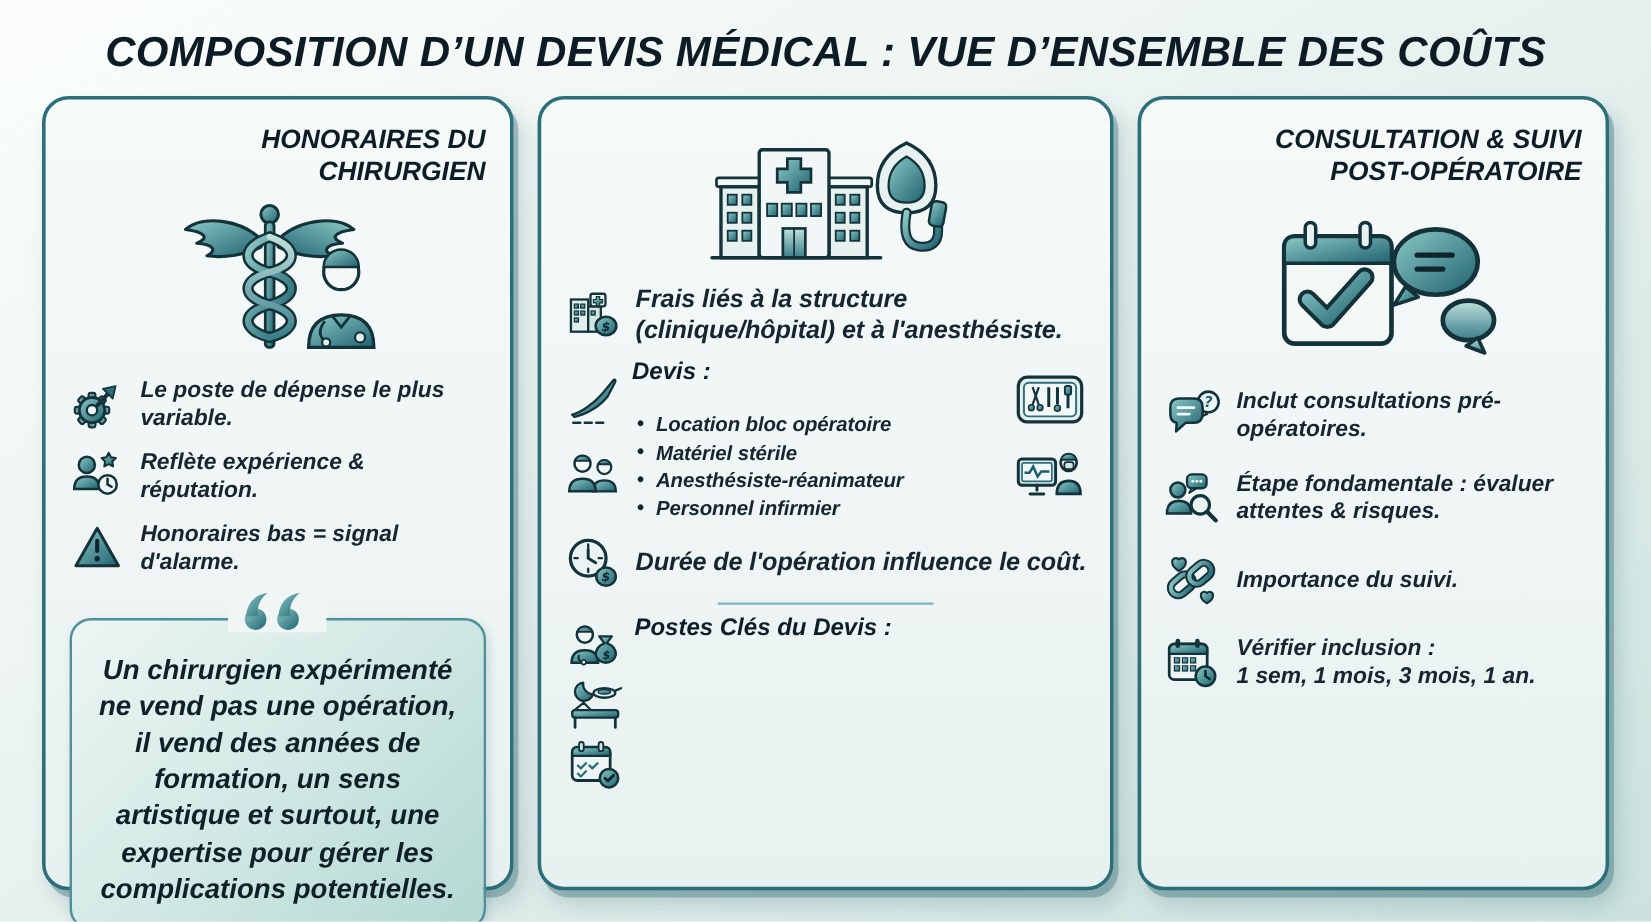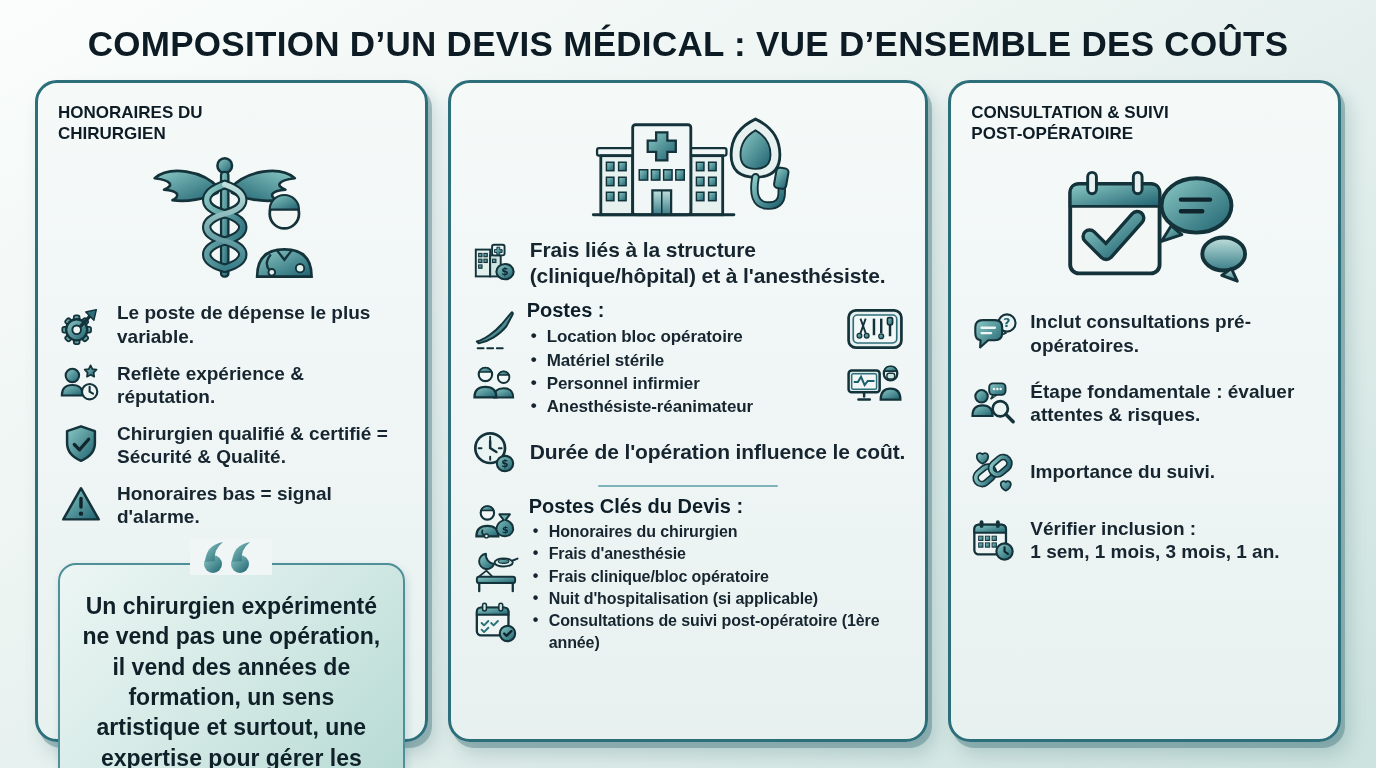--- a/index.html
+++ b/index.html
@@ -2,51 +2,51 @@
 <html><head>
 <meta charset="utf-8">
 <style>
   * { margin:0; padding:0; box-sizing:border-box; }
   html,body { width:1376px; height:768px; overflow:hidden; }
   body {
     font-family:"Liberation Sans", sans-serif;
     background:linear-gradient(150deg,#fafdfc 0%, #eef5f3 35%, #dcebe8 70%, #cbe2de 100%);
     color:#14242e;
   }
-  .page { width:1376px; height:768px; position:relative; }
+  .page { width:1376px; height:768px; position:relative;font-style:italic; }
   .title {
     text-align:center; padding-top:24px;
     font-size:35px; font-weight:800; letter-spacing:.3px; color:#0d1b24;
   }
   .cards { display:flex; gap:20px; padding:0 35px; margin-top:16px; height:662px; }
   .card {
     flex:1 1 0; position:relative;
     background:linear-gradient(180deg,#f5faf9 0%, #eef5f4 60%, #e7f1ef 100%);
     border:3px solid #2d6e7b; border-radius:22px;
     box-shadow:4px 6px 0 rgba(47,100,110,.35), 8px 12px 18px rgba(47,100,110,.22);
     padding:16px 20px 14px;
   }
-  .card-title { text-align:left; font-size:17px; font-weight:800; line-height:1.22; color:#0e1c26; margin-top:4px; }
+  .card-title { text-align:right; font-size:22px; font-weight:800; line-height:1.22; color:#0e1c26; margin-top:4px; }
   .card-title span { display:block; }
   .hero { display:flex; justify-content:center; align-items:center; height:138px; margin:6px 0 4px; }
   .hero.small { height:122px; }
 
   .item { display:flex; align-items:center; gap:13px; margin:13px 0; }
   .item .ic { flex:none; width:46px; height:46px; display:flex; align-items:center; justify-content:center; }
   .item .txt { font-size:19px; font-weight:600; line-height:1.24; color:#16252f; }
   .card3 .item { margin:22px 0; }
 
   
   .card2 .item { margin:10px 0; }
   .card2 .txt { font-size:21px; letter-spacing:-.1px; }
   .nowrap { white-space:nowrap; }
   .sect { display:grid; grid-template-columns:48px 1fr 60px; gap:8px; margin:6px 0 2px; }
   .sect .icol { display:flex; flex-direction:column; justify-content:space-around; align-items:center; padding:6px 0; }
   .sect h3, .keysec h3 { font-size:20px; font-weight:800; color:#0e1e28; margin-bottom:3px; }
-  ul.blist { list-style:none; }
+  ul.blist { list-style:none;margin-top:20px; }
   ul.blist li {
     position:relative; padding-left:20px; font-size:17px; font-weight:600;
     letter-spacing:-.1px; line-height:1.38; color:#16252f;
   }
   ul.blist li::before { content:"•"; position:absolute; left:4px; top:-1px; color:#15242e; font-weight:700; }
   .keysec { display:grid; grid-template-columns:50px 1fr; gap:8px; margin-top:2px; }
   .keysec .icol { display:flex; flex-direction:column; justify-content:space-around; align-items:center; padding:4px 0; }
   .keysec ul.blist li { font-size:16px; }
   .divider { width:180px; height:2.5px; border-radius:2px; background:#7db3b9; margin:10px auto 8px; }
 
@@ -135,29 +135,20 @@
           <span class="ic">
             <svg width="46" height="46" viewBox="0 0 48 48">
               <circle cx="15" cy="14" r="7" fill="url(#tg)" stroke="#14323a" stroke-width="2.2"></circle>
               <path d="M4 35 q0 -11 11 -11 t11 11 z" fill="url(#tg)" stroke="#14323a" stroke-width="2.2"></path>
               <path d="M34 3.5 l1.9 3.9 4.3 .6 -3.1 3 .7 4.3 -3.8 -2 -3.8 2 .7 -4.3 -3.1 -3 4.3 -.6 z" fill="url(#tg)" stroke="#14323a" stroke-width="1.8" stroke-linejoin="round"></path>
               <circle cx="33" cy="31" r="8" fill="#edf5f4" stroke="#14323a" stroke-width="2.2"></circle>
               <path d="M33 26 v5 l3.5 2" stroke="#14323a" stroke-width="2.2" fill="none" stroke-linecap="round"></path>
             </svg>
           </span>
           <span class="txt">Reflète expérience &amp; réputation.</span>
-        </div>
-        <div class="item">
-          <span class="ic">
-            <svg width="46" height="46" viewBox="0 0 48 48">
-              <path d="M24 4.5 L38.5 9.5 V22 q0 12.5 -14.5 18.5 Q9.5 34.5 9.5 22 V9.5 z" fill="url(#tg)" stroke="#14323a" stroke-width="2.6" stroke-linejoin="round"></path>
-              <path d="M17 23.5 l5.5 5.5 9.5 -11" fill="none" stroke="#10252e" stroke-width="3.4" stroke-linecap="round" stroke-linejoin="round"></path>
-            </svg>
-          </span>
-          <span class="txt">Chirurgien qualifié &amp; certifié = Sécurité &amp; Qualité.</span>
         </div>
         <div class="item">
           <span class="ic">
             <svg width="46" height="46" viewBox="0 0 48 48">
               <path d="M24 6.5 L42.5 39 H5.5 z" fill="url(#tg)" stroke="#14323a" stroke-width="2.6" stroke-linejoin="round"></path>
               <rect x="22.2" y="15.5" width="3.6" height="12.5" rx="1.8" fill="#10242d"></rect>
               <circle cx="24" cy="33" r="2.3" fill="#10242d"></circle>
             </svg>
           </span>
           <span class="txt">Honoraires bas = signal d'alarme.</span>
@@ -256,26 +247,26 @@
               <circle cx="33" cy="17" r="6" fill="#f3f8f7" stroke="#14323a" stroke-width="2"></circle>
               <path d="M27.5 14.5 a6 6 0 0 1 11 0 z" fill="url(#tg)" stroke="#14323a" stroke-width="1.6"></path>
               <path d="M23 38 q0 -9.5 10 -9.5 t10 9.5 z" fill="url(#tg)" stroke="#14323a" stroke-width="2"></path>
               <circle cx="14" cy="14" r="7" fill="#f3f8f7" stroke="#14323a" stroke-width="2.2"></circle>
               <path d="M7.5 11.5 a7 7 0 0 1 13 0 z" fill="url(#tg)" stroke="#14323a" stroke-width="1.6"></path>
               <path d="M2.5 38 q0 -11 11.5 -11 t11.5 11 z" fill="url(#tg)" stroke="#14323a" stroke-width="2.2"></path>
             </svg>
           </span>
         </div>
         <div class="ccontent">
-          <h3>Postes :</h3>
+          <h3>Devis :</h3>
           <ul class="blist">
             <li>Location bloc opératoire</li>
             <li>Matériel stérile</li>
+            <li>Anesthésiste-réanimateur</li>
             <li>Personnel infirmier</li>
-            <li>Anesthésiste-réanimateur</li>
           </ul>
         </div>
         <div class="icol">
           <span>
             <svg width="58" height="46" viewBox="0 0 56 44">
               <rect x="2.5" y="4" width="51" height="36" rx="7" fill="#e6f1ef" stroke="#14323a" stroke-width="2.6"></rect>
               <rect x="7" y="8.5" width="42" height="27" rx="4" fill="#f2f8f7" stroke="#2f6f7b" stroke-width="1.6"></rect>
               <path d="M14 12 l5 14 M19 12 l-5 14" stroke="#14323a" stroke-width="1.8" fill="none"></path>
               <circle cx="13" cy="28.5" r="2.3" fill="url(#tg)" stroke="#14323a" stroke-width="1.2"></circle>
               <circle cx="20" cy="28.5" r="2.3" fill="url(#tg)" stroke="#14323a" stroke-width="1.2"></circle>
@@ -344,27 +335,20 @@
               <rect x="10" y="4.5" width="4" height="8" rx="2" fill="#cfe5e2" stroke="#14323a" stroke-width="1.6"></rect>
               <rect x="27" y="4.5" width="4" height="8" rx="2" fill="#cfe5e2" stroke="#14323a" stroke-width="1.6"></rect>
               <path d="M9 25 l2.5 2.5 4.5 -4.5 M9 32 l2.5 2.5 4.5 -4.5 M19 25 l2.5 2.5 4.5 -4.5" stroke="#2a7078" stroke-width="2" fill="none" stroke-linecap="round" stroke-linejoin="round"></path>
               <circle cx="36" cy="36" r="8" fill="url(#tg)" stroke="#14323a" stroke-width="2.2"></circle>
               <path d="M32.5 36 l2.5 2.5 5 -5" stroke="#0f242c" stroke-width="2.4" fill="none" stroke-linecap="round" stroke-linejoin="round"></path>
             </svg>
           </span>
         </div>
         <div>
           <h3>Postes Clés du Devis :</h3>
-          <ul class="blist">
-            <li>Honoraires du chirurgien</li>
-            <li>Frais d'anesthésie</li>
-            <li>Frais clinique/bloc opératoire</li>
-            <li>Nuit d'hospitalisation (si applicable)</li>
-            <li>Consultations de suivi post-opératoire (1ère année)</li>
-          </ul>
         </div>
       </div>
     </section>
 
     <section class="card card3">
       <h2 class="card-title">
         <span>CONSULTATION &amp; SUIVI</span>
         <span>POST-OPÉRATOIRE</span>
       </h2>
       <div class="hero">

